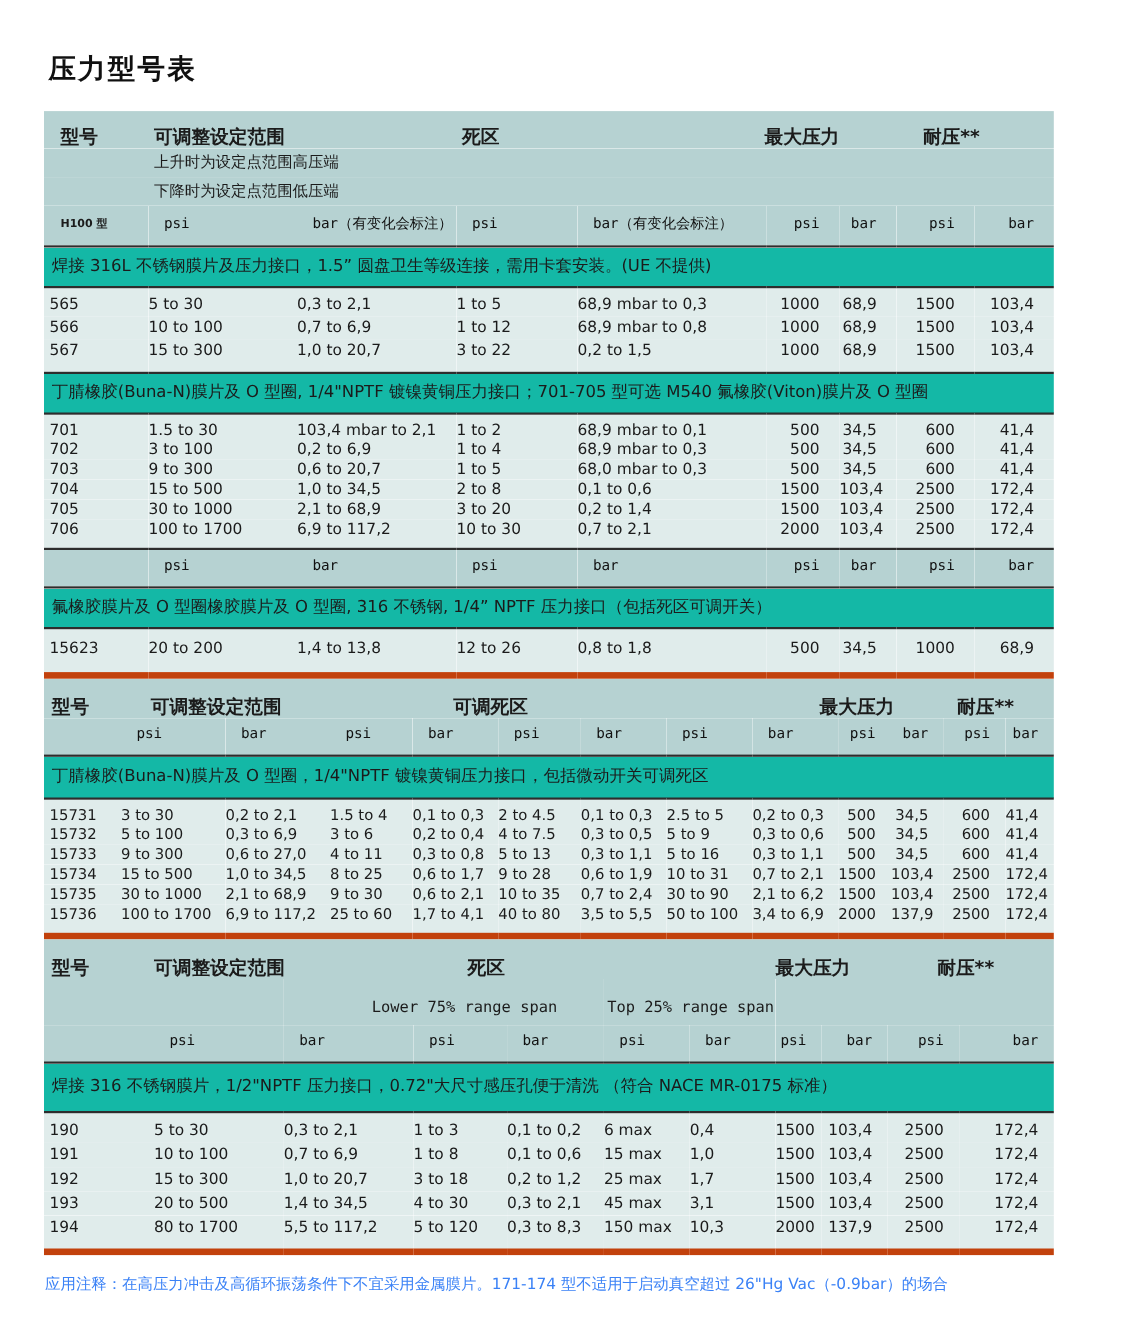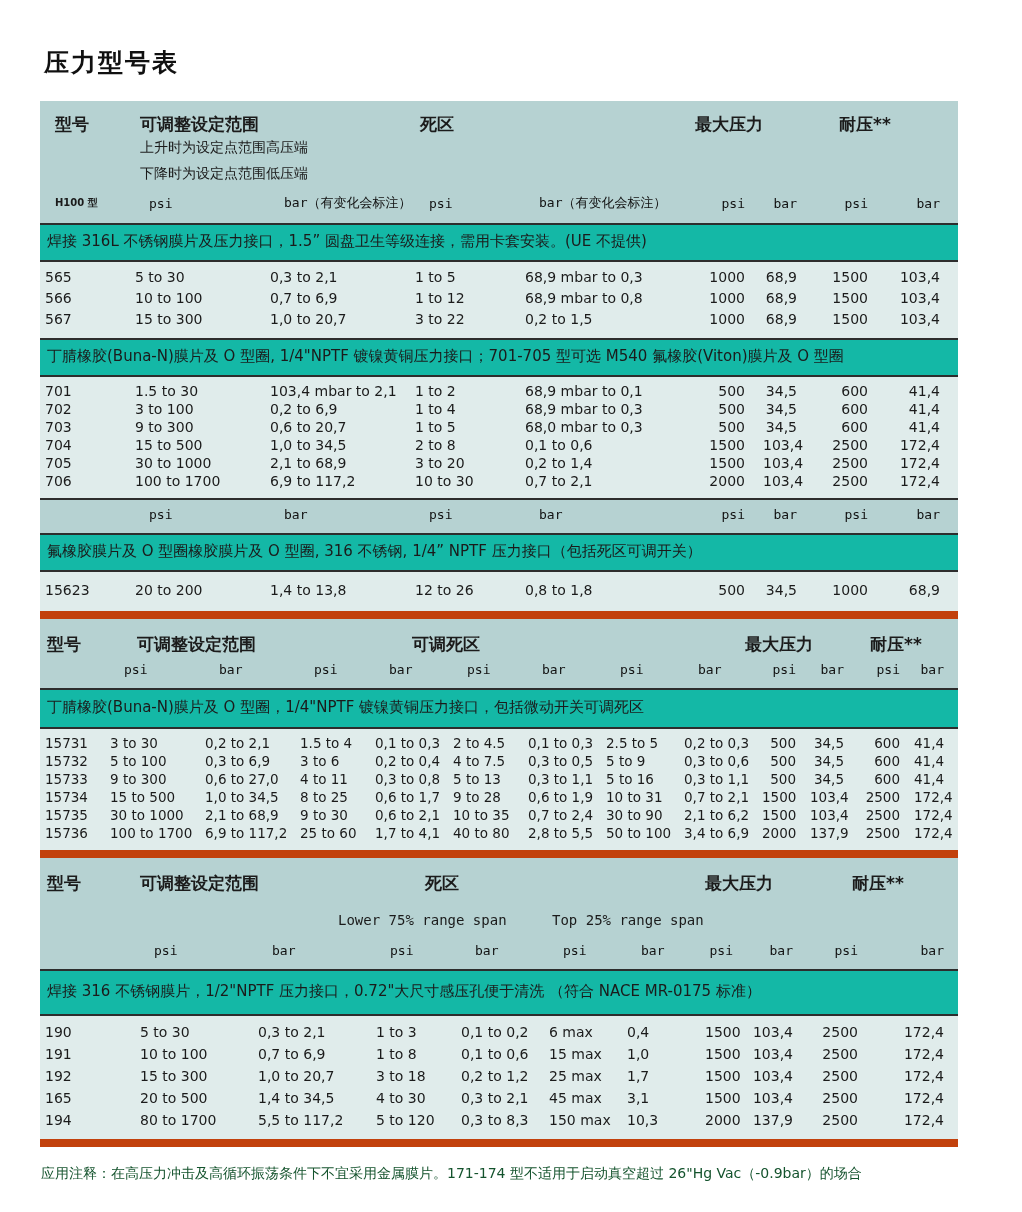--- a/index.html
+++ b/index.html
@@ -43,29 +43,29 @@
   
   tbody.rows td { background:#e0eceb; font-size:14px; line-height:18px; }
   tbody.rows.lg td { line-height:21px; }
   .t2 tbody.rows td { font-size:13.5px; line-height:18px; }
   .t3 tbody.rows td { line-height:22px; }
   tbody.rows tr:first-of-type td { padding-top:5px; }
   tbody.rows tr:last-of-type td { padding-bottom:8px; }
   tbody.rows.pad tr:first-of-type td { padding-top:9px; }
   tbody.rows.pad tr:last-of-type td { padding-bottom:12px; }
   tbody.rows td:first-child { padding-left:5px; }
-  tbody.rows.end tr:last-of-type td { border-bottom:8px solid #c2410c; }
+  tbody.rows.end tr:last-of-type td { border-bottom:6px solid #c2410c; }
   tbody.bandmid td { border-top:2px solid #2d2d2d; }
 
   .num { text-align:right; }
   .t1 .num { padding-right:18px; }
   .t2 .num { padding-right:14px; }
   .t3 .num { padding-right:14px; }
 
-  p.footnote { margin:18px 0 0 41px; font-size:14px; color:#14532d; }
+  p.footnote { margin:18px 0 0 41px; font-size:14px; color:#3b82f6; }
 </style>
 </head>
 <body>
 
 <h1 class="page-title">压力型号表</h1>
 
 <div class="tables">
 
   <table class="spec t1">
     <colgroup>
@@ -404,21 +404,21 @@
           <td class="num">172,4</td>
         </tr>
 
         <tr>
           <td>15736</td>
           <td>100 to 1700</td>
           <td>6,9 to 117,2</td>
           <td>25 to 60</td>
           <td>1,7 to 4,1</td>
           <td>40 to 80</td>
-          <td>2,8 to 5,5</td>
+          <td>3,5 to 5,5</td>
           <td>50 to 100</td>
           <td>3,4 to 6,9</td>
           <td class="num">2000</td>
           <td class="num">137,9</td>
           <td class="num">2500</td>
           <td class="num">172,4</td>
         </tr>
 
     </tbody>
   </table>
@@ -511,21 +511,21 @@
           <td>0,2 to 1,2</td>
           <td>25 max</td>
           <td>1,7</td>
           <td class="num">1500</td>
           <td class="num">103,4</td>
           <td class="num">2500</td>
           <td class="num">172,4</td>
         </tr>
 
         <tr>
-          <td>165</td>
+          <td>193</td>
           <td>20 to 500</td>
           <td>1,4 to 34,5</td>
           <td>4 to 30</td>
           <td>0,3 to 2,1</td>
           <td>45 max</td>
           <td>3,1</td>
           <td class="num">1500</td>
           <td class="num">103,4</td>
           <td class="num">2500</td>
           <td class="num">172,4</td>

